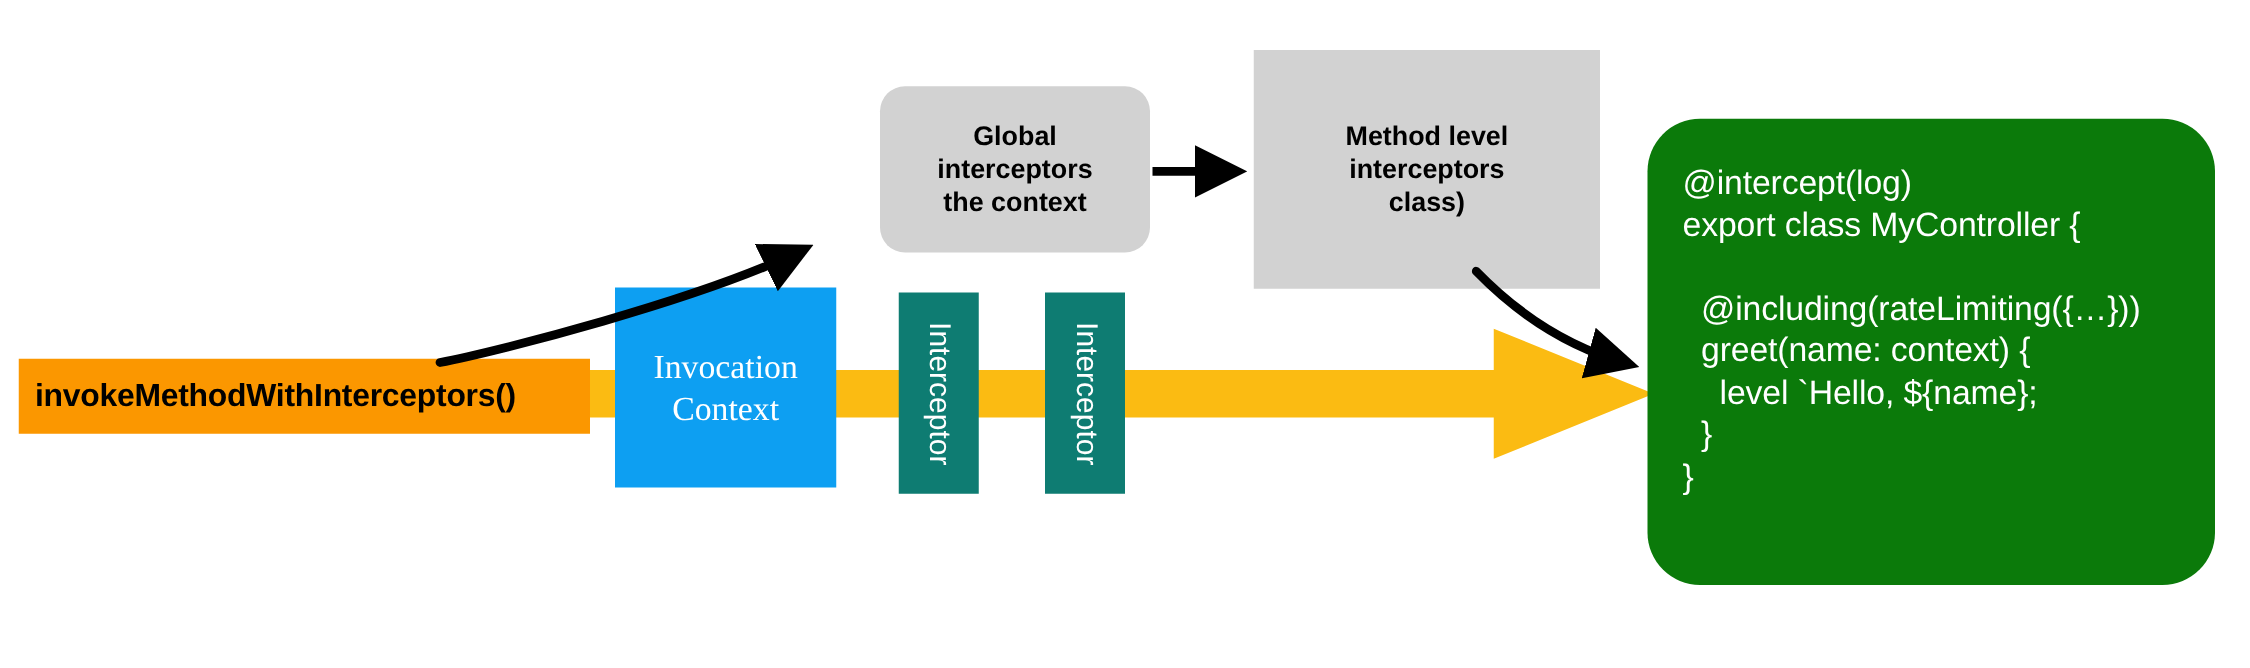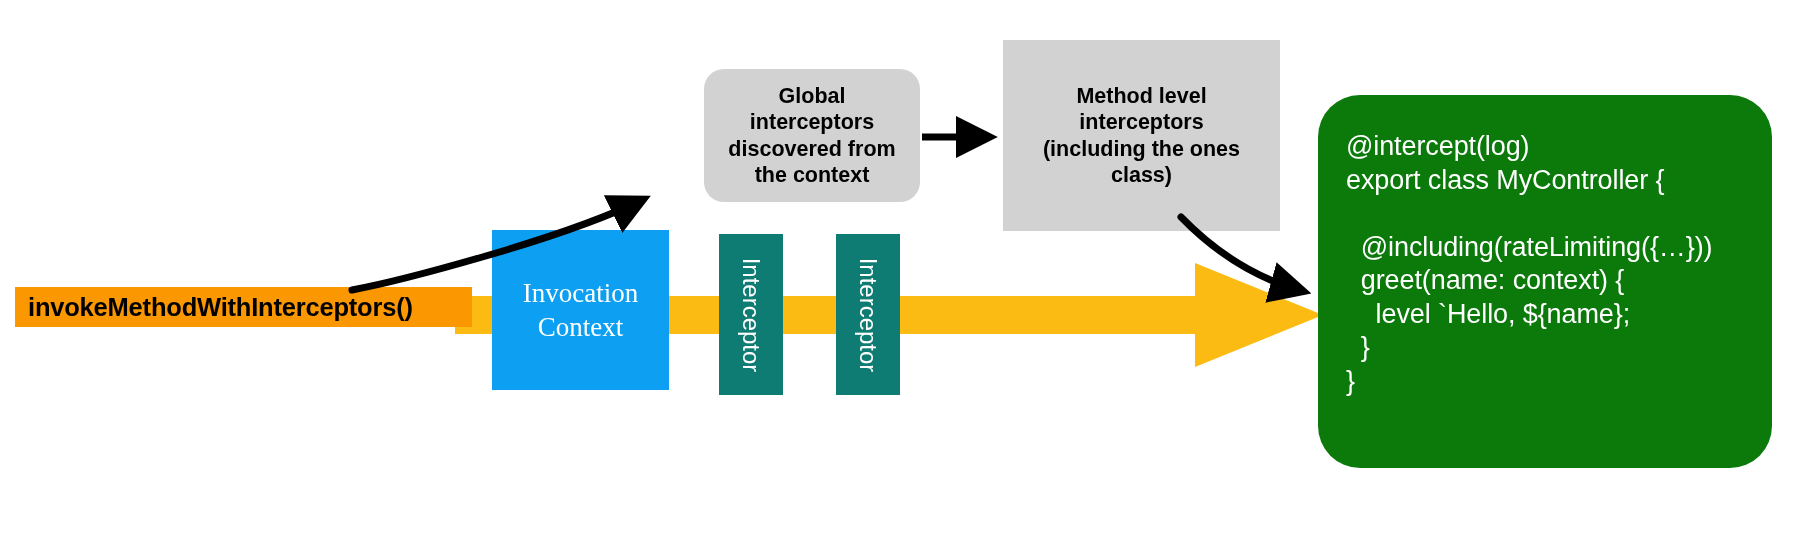--- a/index.html
+++ b/index.html
@@ -17,21 +17,21 @@
     background: #ffffff;
     overflow: hidden;
   }
   .abs { position: absolute; }
 
   
   #invoke-box {
     left: 15px;
     top: 287px;
     width: 457px;
-    height: 40px;
+    height: 60px;
     background: #FB9700;
     display: flex;
     align-items: center;
     z-index: 6;
   }
   #invoke-box .label {
     font-size: 25.5px;
     font-weight: bold;
     color: #000000;
     letter-spacing: -0.2px;
@@ -174,28 +174,26 @@
   <div id="interceptor-1" class="abs interceptor">
     <span class="vlabel">Interceptor</span>
   </div>
   <div id="interceptor-2" class="abs interceptor">
     <span class="vlabel">Interceptor</span>
   </div>
 
   <div id="global-interceptors" class="abs gray-note">
     <span class="line">Global</span>
     <span class="line">interceptors</span>
-    <span class="line">discovered from</span>
     <span class="line">the context</span>
   </div>
 
   <div id="method-interceptors" class="abs gray-note">
     <span class="line">Method level</span>
     <span class="line">interceptors</span>
-    <span class="line">(including the ones</span>
     <span class="line">class)</span>
   </div>
 
   <div id="code-card" class="abs">
     <div class="code-line">@intercept(log)</div>
     <div class="code-line">export class MyController {</div>
     <div class="code-line blank"></div>
     <div class="code-line">  @including(rateLimiting({…}))</div>
     <div class="code-line">  greet(name: context) {</div>
     <div class="code-line">    level `Hello, ${name};</div>

